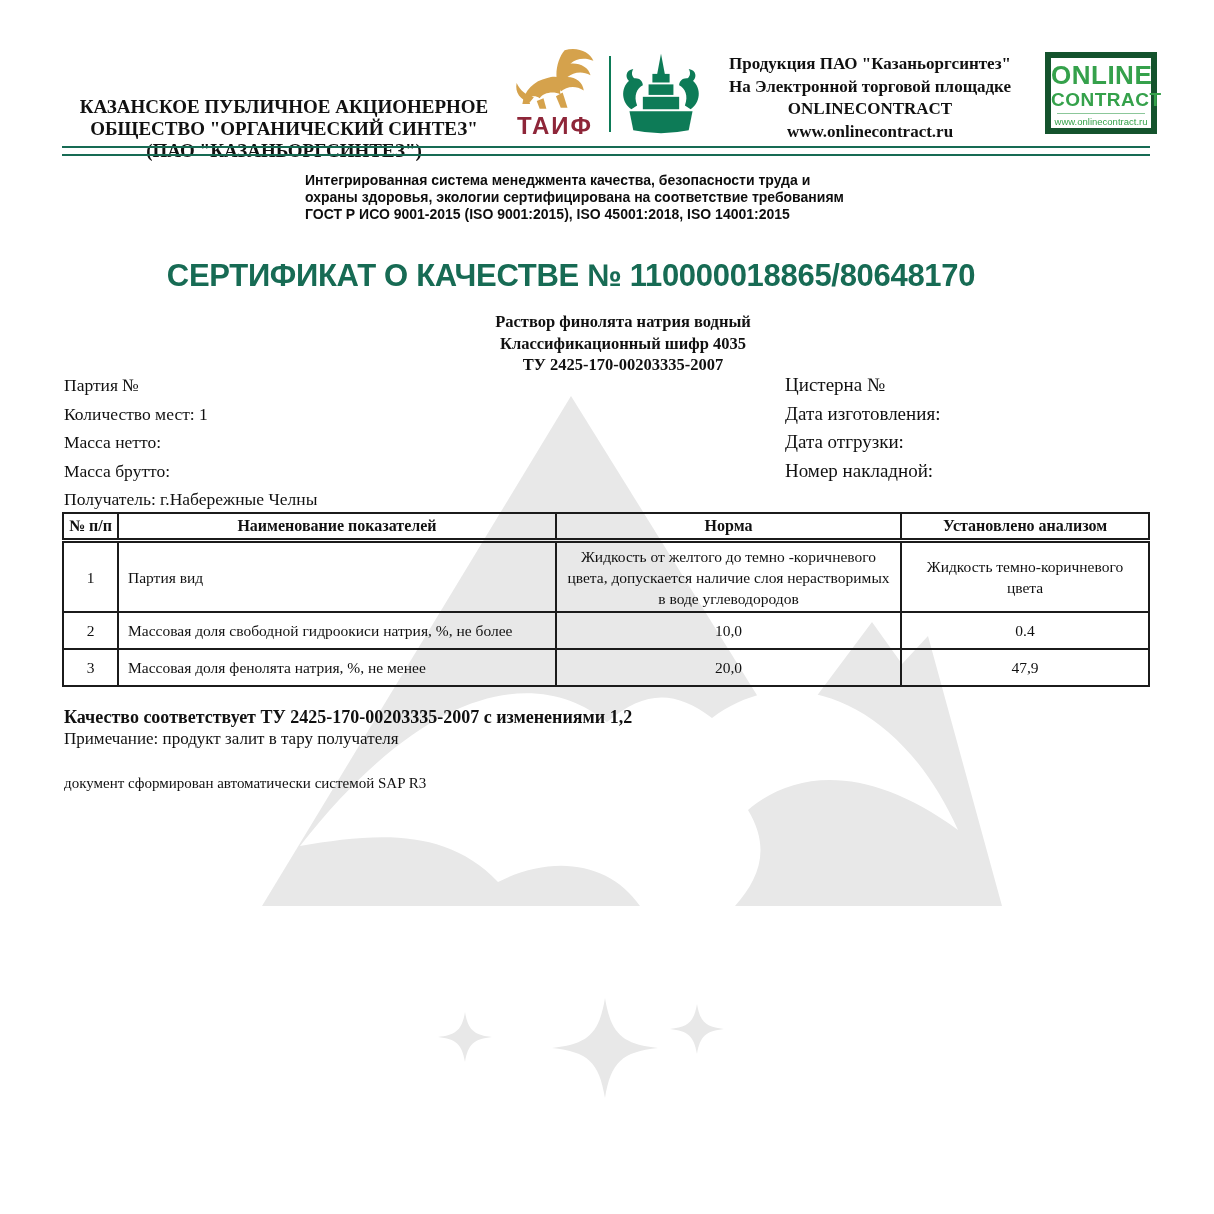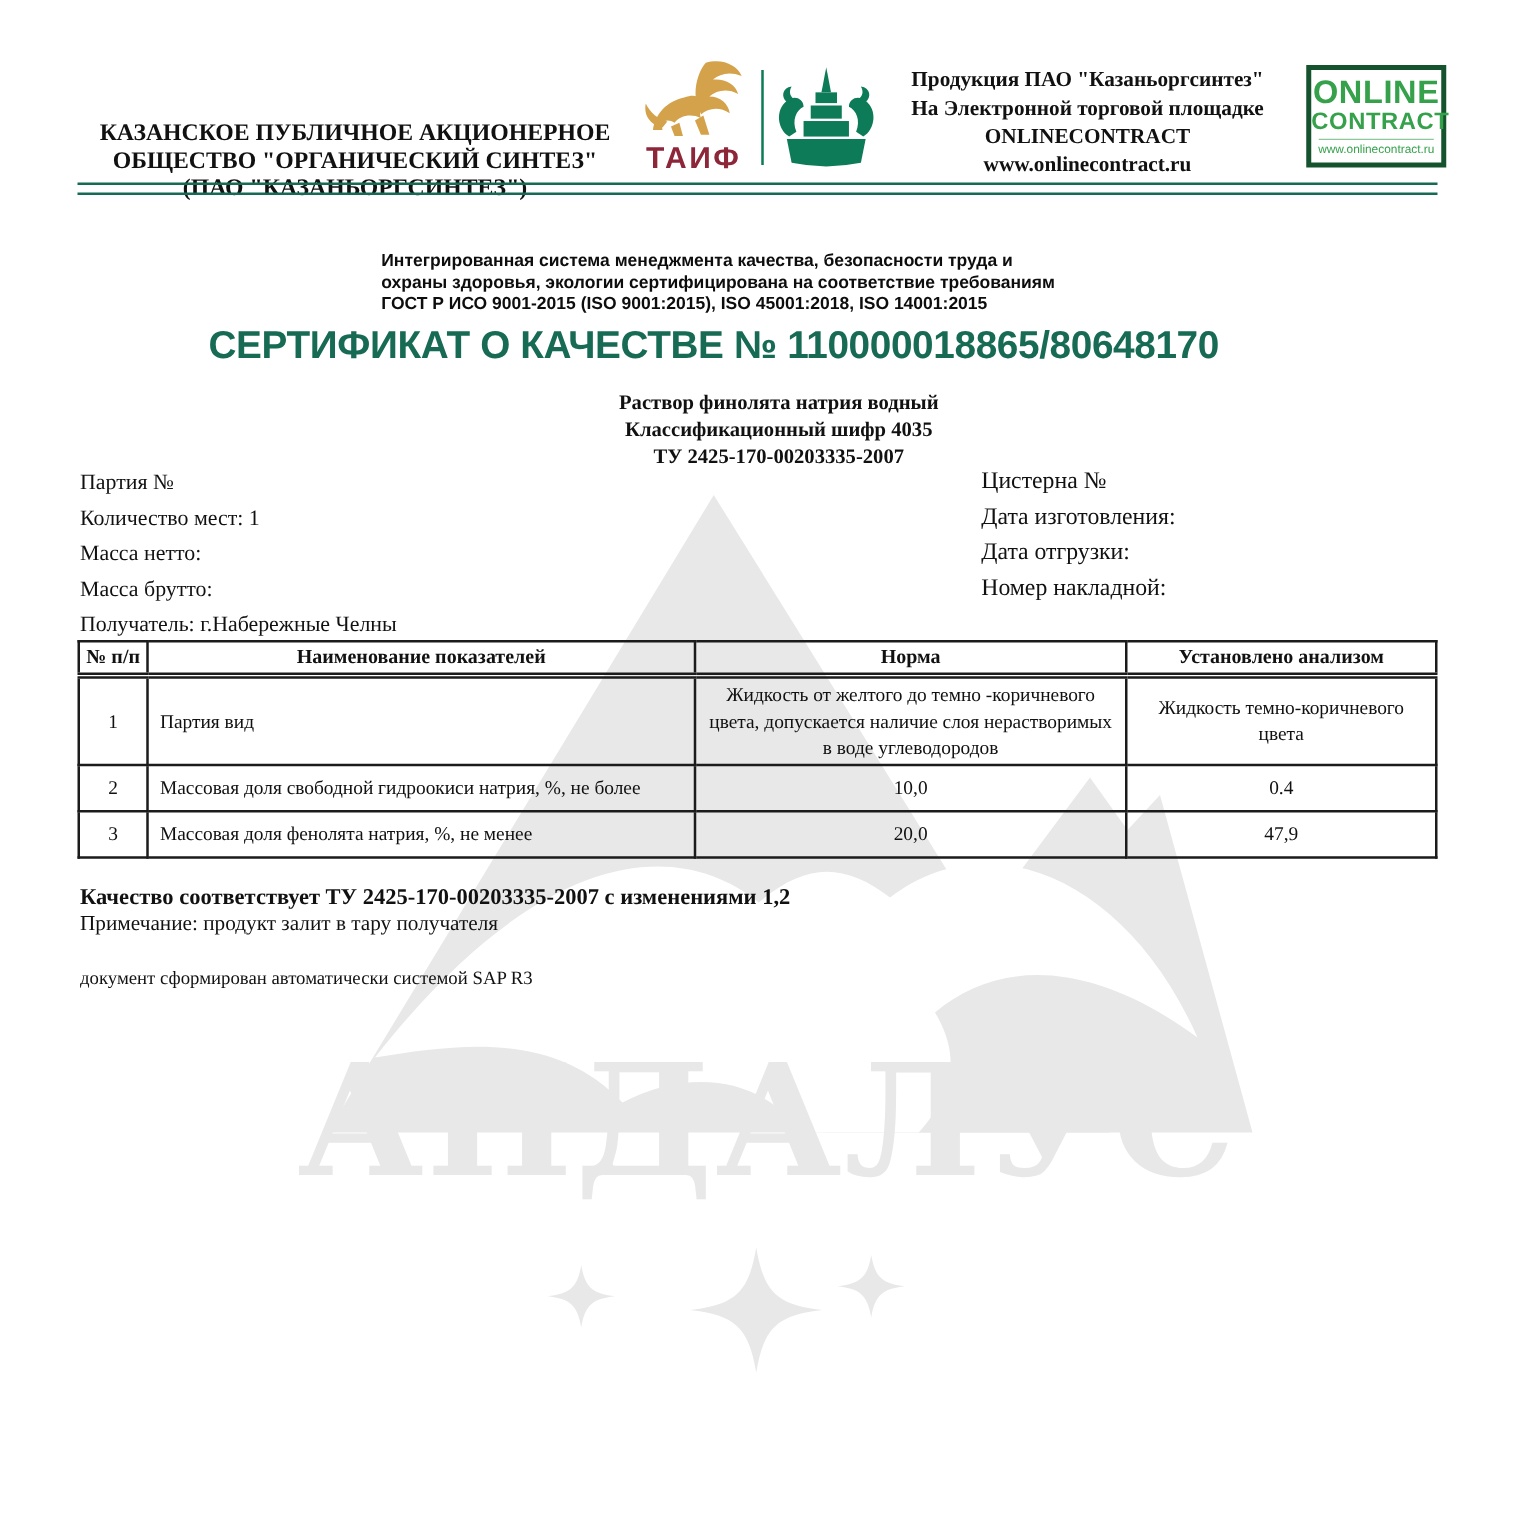--- a/index.html
+++ b/index.html
@@ -15,32 +15,32 @@
   .company{position:absolute;left:58px;top:50px;width:452px;text-align:center;
            font-weight:bold;font-size:19px;line-height:22px;margin-top:46px;}
   .taif{position:absolute;left:505px;top:48px;width:100px;height:92px;text-align:center;}
   .taif-label{font-family:"Liberation Sans",sans-serif;font-weight:bold;font-size:24px;
               letter-spacing:2px;color:#8e2639;line-height:24px;margin-top:-2px;}
   .vline{position:absolute;left:609px;top:56px;width:2px;height:76px;background:#0d7b57;}
   .emblem{position:absolute;left:618px;top:50px;width:86px;height:86px;}
   .market{position:absolute;left:700px;top:53px;width:340px;text-align:center;
           font-weight:bold;font-size:17px;line-height:22.5px;}
   .badge{position:absolute;left:1045px;top:52px;width:112px;height:82px;box-sizing:border-box;
-         border:4px solid #14532d;text-align:center;color:#35a14b;
+         border:6px solid #14532d;text-align:center;color:#35a14b;
          font-family:"Liberation Sans",sans-serif;padding-top:4px;background:#fff;}
   .badge .b1{font-weight:800;font-size:26px;line-height:27px;letter-spacing:0.5px;}
   .badge .b2{font-weight:700;font-size:19px;line-height:21px;letter-spacing:0.5px;}
   .badge .bline{border-top:1px solid #8cc79a;margin:3px 6px 2px 6px;}
   .badge .b3{font-size:9.5px;line-height:11px;}
 
   .divider{position:absolute;left:62px;top:146px;width:1088px;height:6px;
            border-top:2.5px solid #176b54;border-bottom:2.5px solid #176b54;}
 
   .iso{position:absolute;left:305px;top:172px;font-family:"Liberation Sans",sans-serif;
-       font-weight:bold;font-size:14px;line-height:17px;color:#0d0d0d;margin-top:28px;}
+       font-weight:bold;font-size:14px;line-height:17px;color:#0d0d0d;}
 
   .title{position:absolute;left:0;top:258px;width:1142px;text-align:center;
          font-family:"Liberation Sans",sans-serif;font-weight:bold;font-size:31px;
          letter-spacing:-0.3px;color:#176b54;}
 
   .subtitle{position:absolute;left:0;top:311px;width:1214px;text-align:center;
             font-weight:bold;font-size:16.5px;line-height:21.5px;padding-left:16px;}
 
   .fields-left{position:absolute;left:64px;top:371px;font-size:17.5px;line-height:28.6px;}
   .fields-right{position:absolute;left:785px;top:371px;font-size:19px;line-height:28.6px;}
@@ -75,21 +75,20 @@
                C445,826 372,834 300,846 Z" fill="#ffffff"></path>
       <g fill="#e8e8e8">
         <path d="M605,998 C611,1034 622,1044 658,1048 C622,1052 611,1062 605,1098
                  C599,1062 588,1052 552,1048 C588,1044 599,1034 605,998 Z"></path>
         <path d="M465,1012 C468,1030 474,1035 492,1037 C474,1039 468,1044 465,1062
                  C462,1044 456,1039 438,1037 C456,1035 462,1030 465,1012 Z"></path>
         <path d="M697,1004 C700,1022 706,1027 724,1029 C706,1031 700,1036 697,1054
                  C694,1036 688,1031 670,1029 C688,1027 694,1022 697,1004 Z"></path>
       </g>
     </svg>
-    <div class="wm-text">АНДАЛУС</div>
   </div>
 
   <div class="content">
 
     <div class="company">
       <div>КАЗАНСКОЕ ПУБЛИЧНОЕ АКЦИОНЕРНОЕ</div>
       <div>ОБЩЕСТВО "ОРГАНИЧЕСКИЙ СИНТЕЗ"</div>
       <div>(ПАО "КАЗАНЬОРГСИНТЕЗ")</div>
     </div>
 

